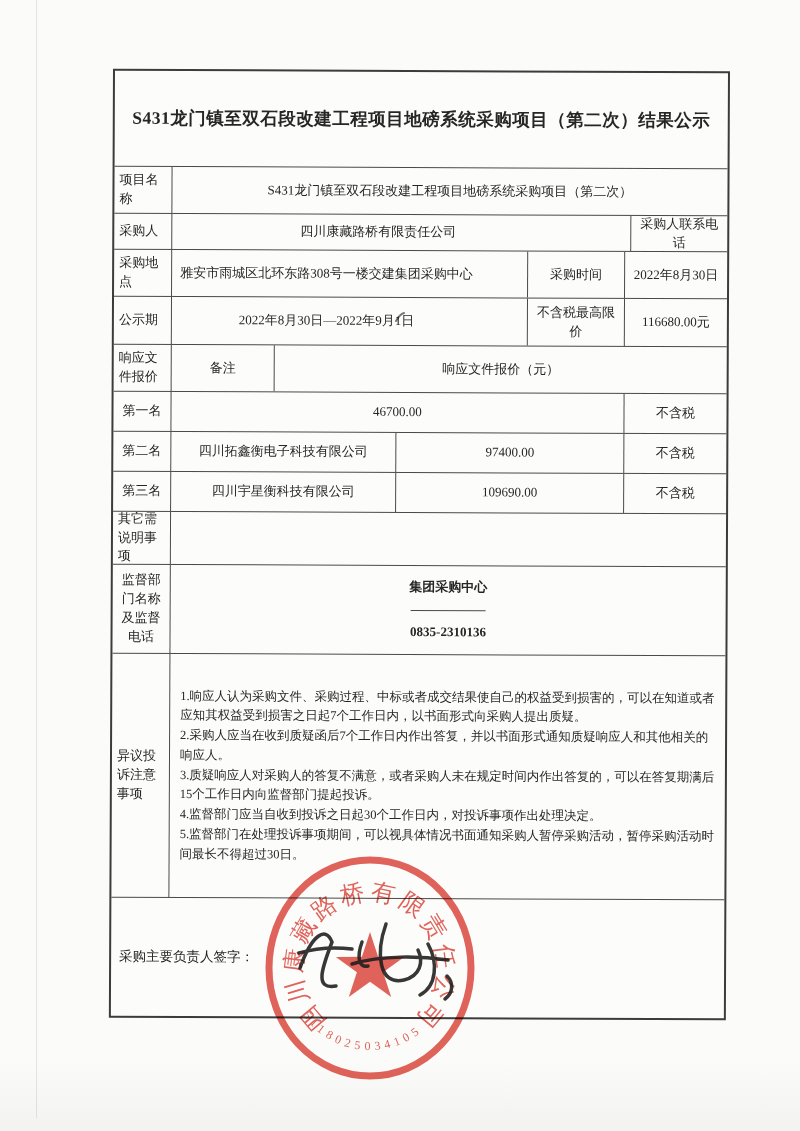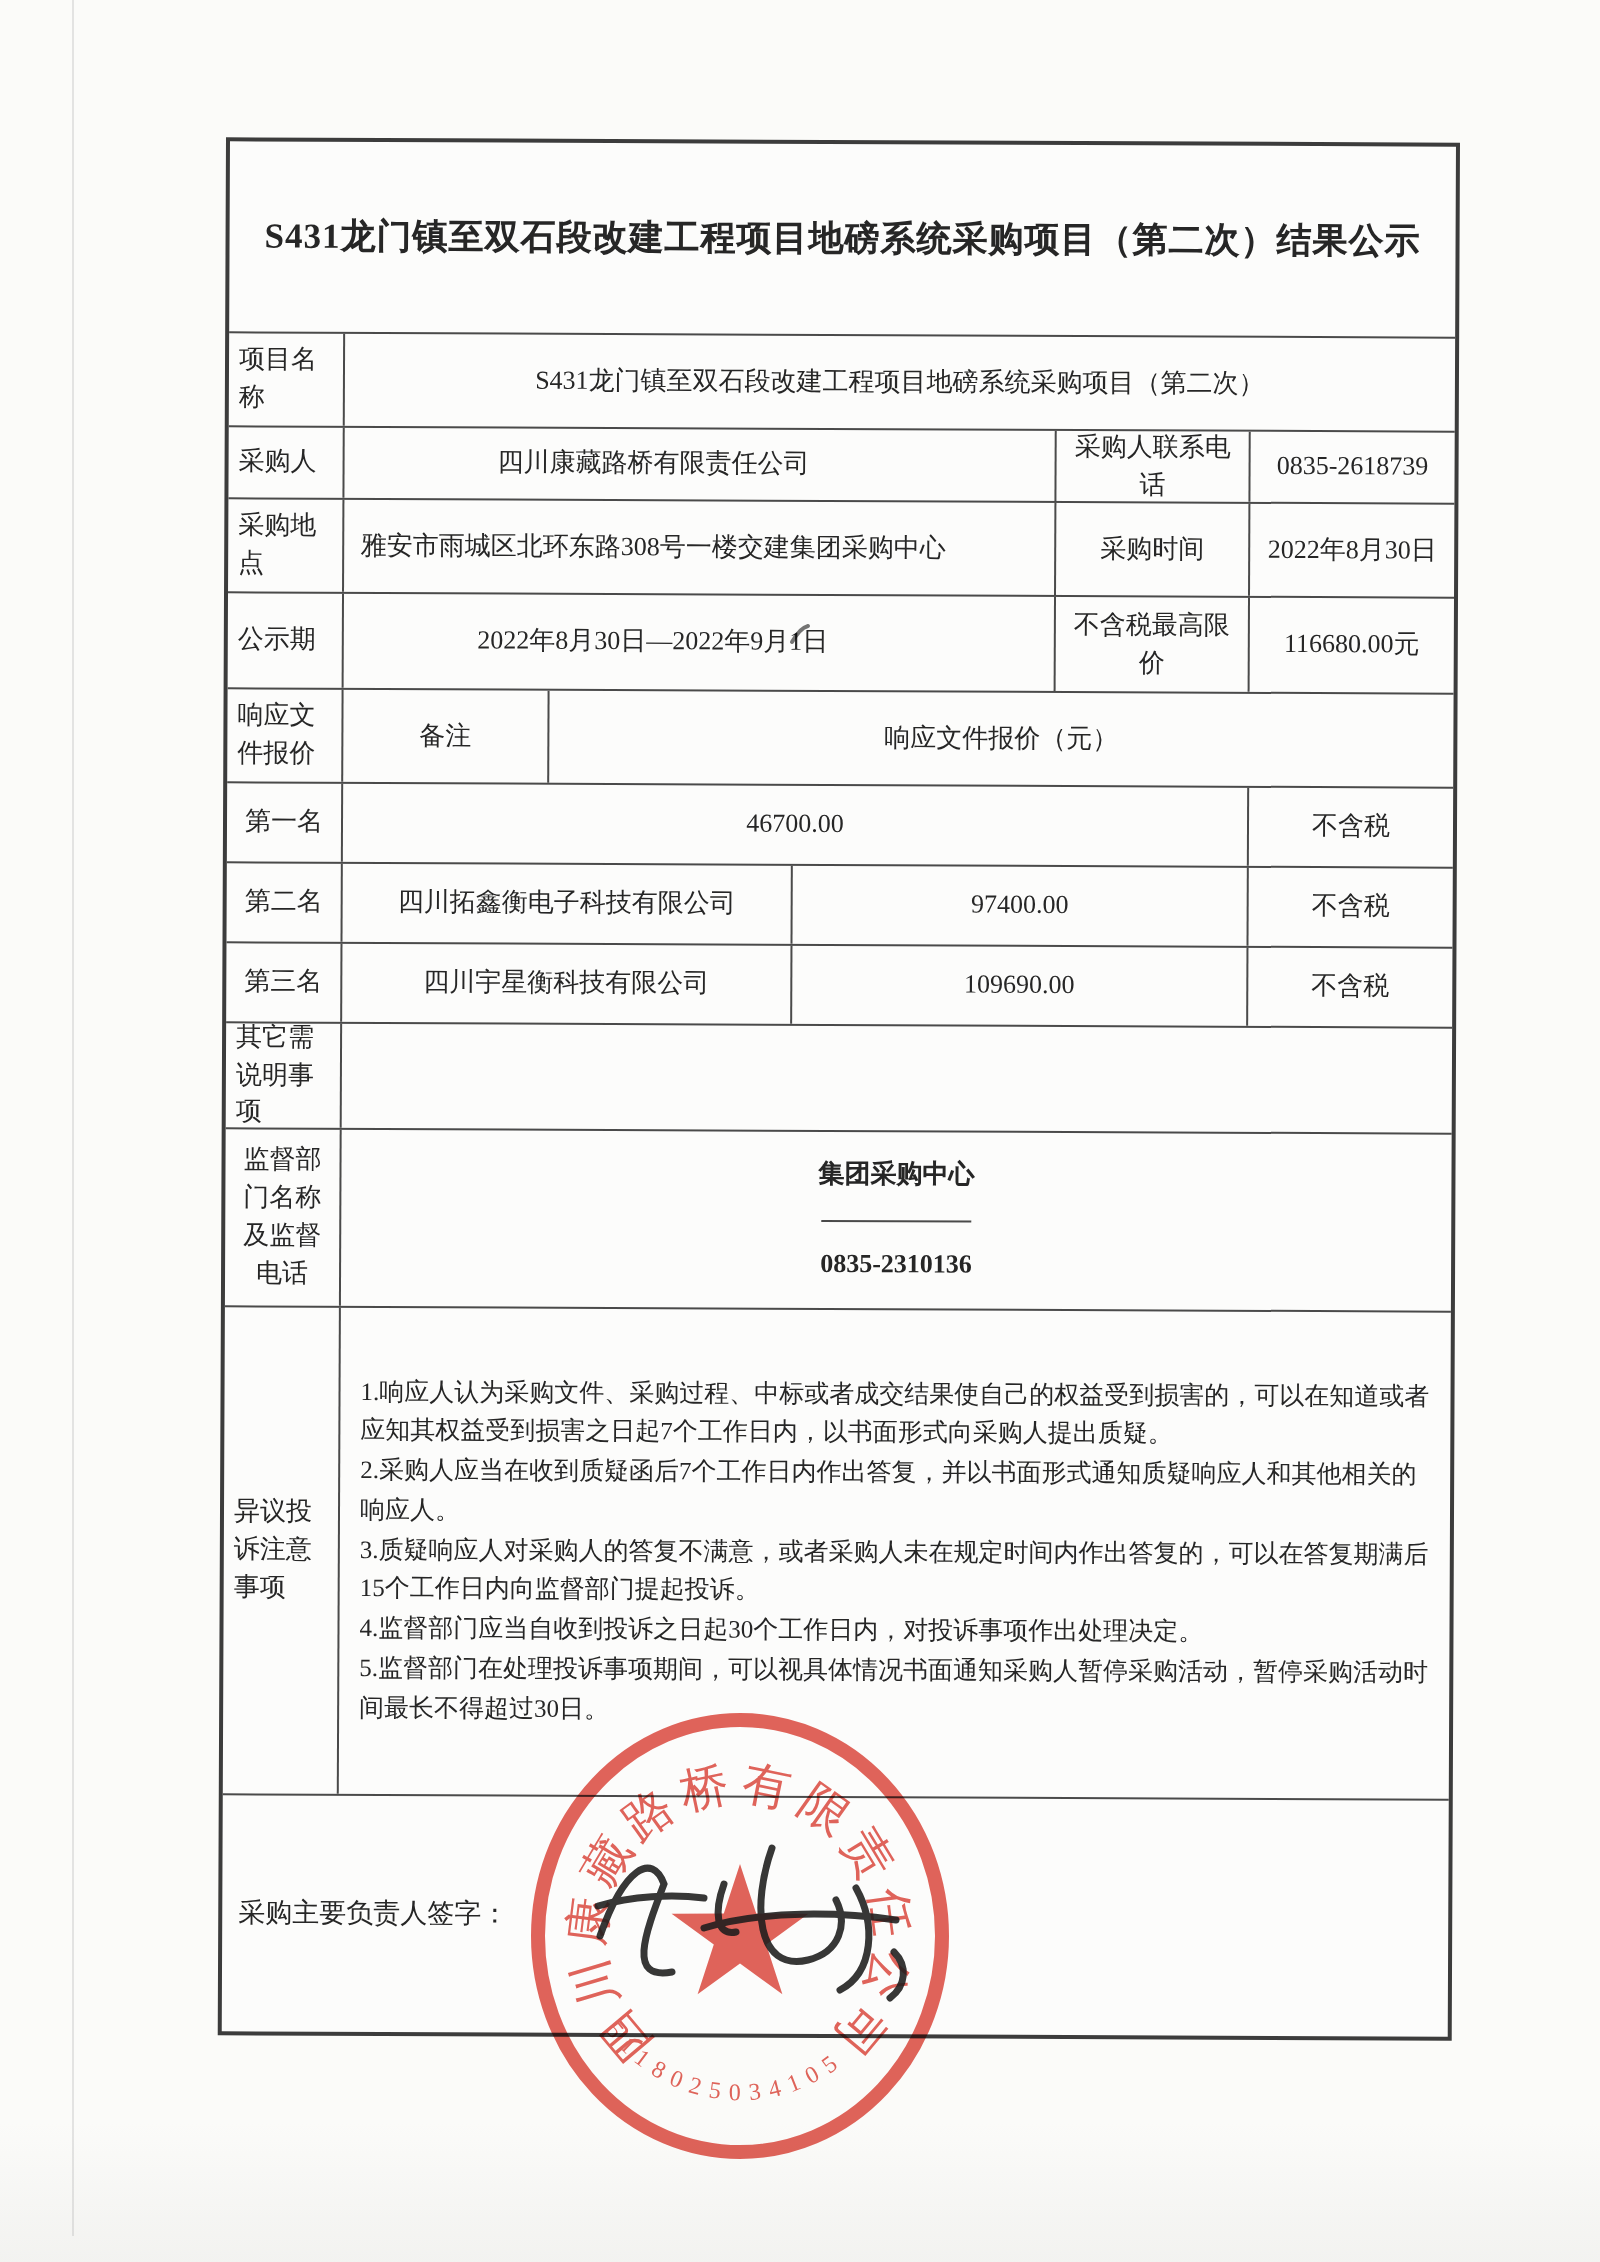--- a/index.html
+++ b/index.html
@@ -95,21 +95,20 @@
 
     <div class="row r-project">
       <div class="cell label-col">项目名称</div>
       <div class="cell grow">S431龙门镇至双石段改建工程项目地磅系统采购项目（第二次）</div>
     </div>
 
     <div class="row r-purchaser">
       <div class="cell label-col">采购人</div>
       <div class="cell grow">四川康藏路桥有限责任公司</div>
       <div class="cell w115">采购人联系电话</div>
-      <div class="cell w103">0835-2618739</div>
     </div>
 
     <div class="row r-location">
       <div class="cell label-col">采购地点</div>
       <div class="cell grow">雅安市雨城区北环东路308号一楼交建集团采购中心</div>
       <div class="cell w115">采购时间</div>
       <div class="cell w103">2022年8月30日</div>
     </div>
 
     <div class="row r-publicity">

